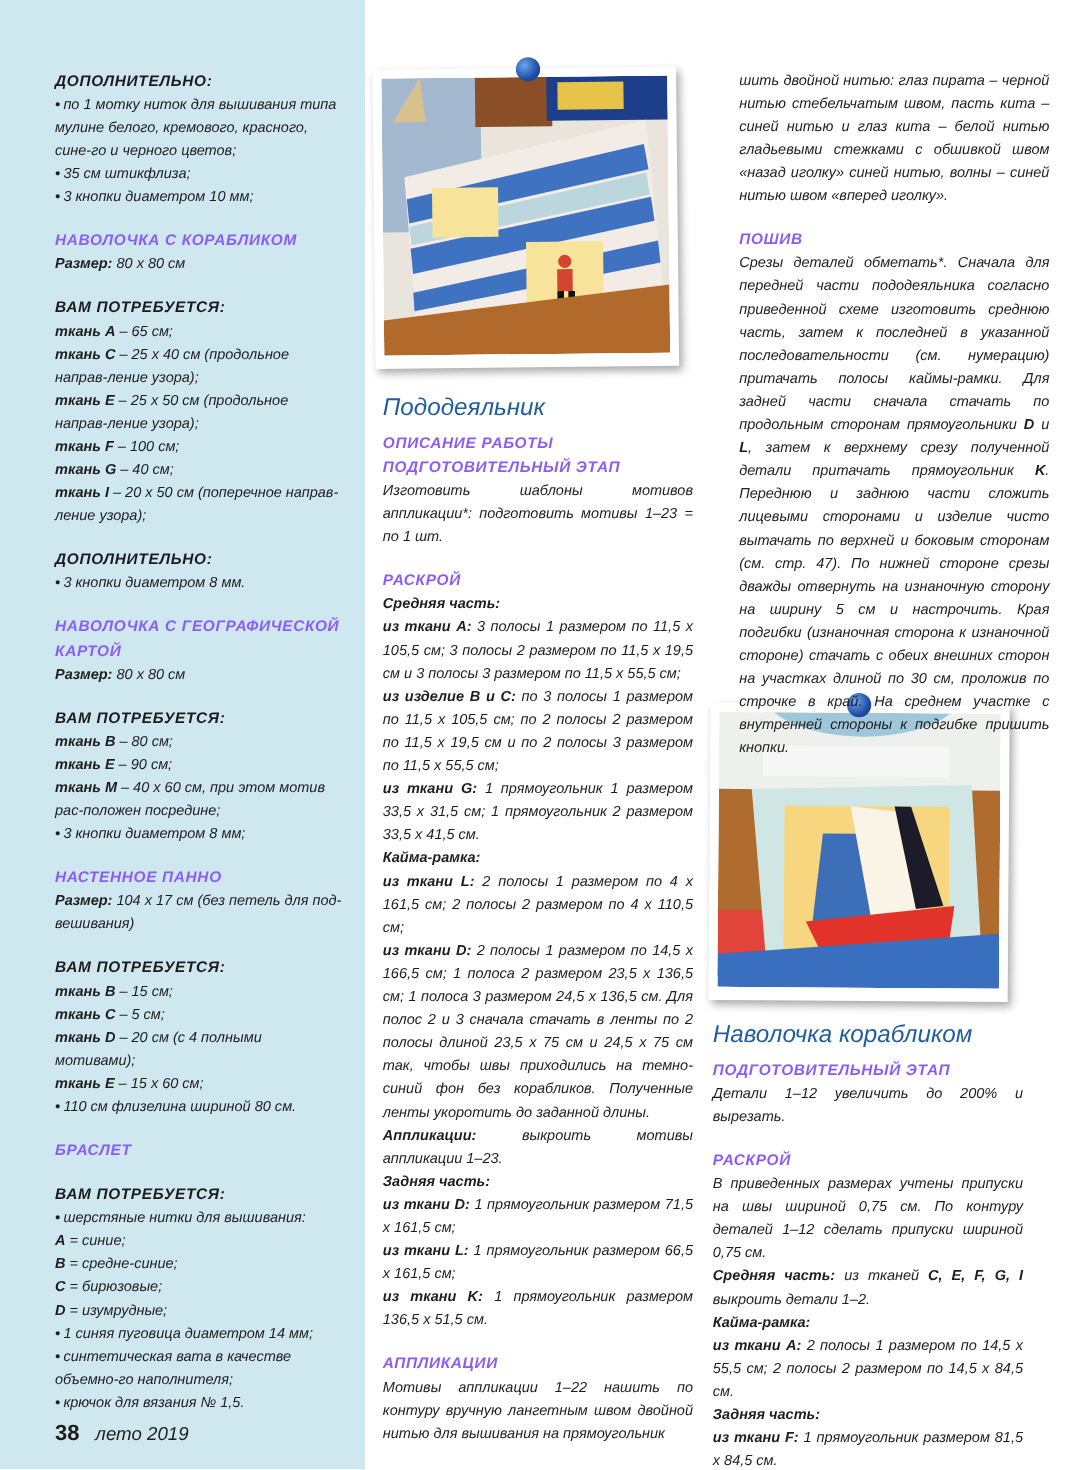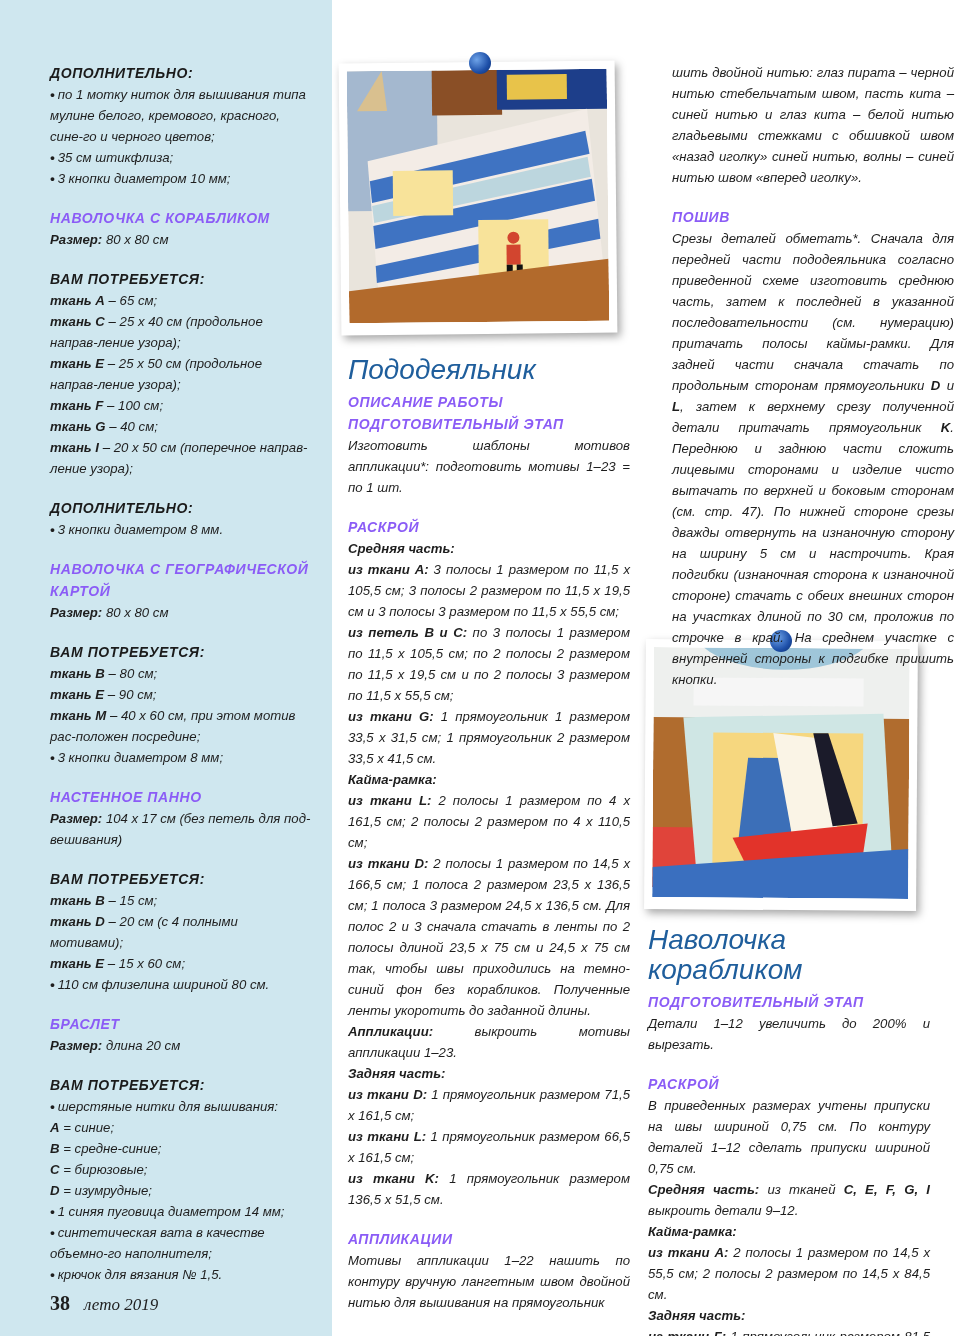--- a/index.html
+++ b/index.html
@@ -6,26 +6,26 @@
   body{width:970px;height:1336px;position:relative;background:#ffffff;overflow:hidden;
        font-family:"Liberation Sans","DejaVu Sans",sans-serif;color:#1e1e1e;}
   .sidebar{position:absolute;left:0;top:0;width:332px;height:1336px;background:#cfe7ef;}
   .col{position:absolute;font-size:13.2px;line-height:21px;font-style:italic;}
   .col-left{left:50px;top:62px;width:262px;}
   .col-mid{left:348px;top:355px;width:282px;text-align:justify;}
   .col-right{left:672px;top:62px;width:282px;text-align:justify;}
   .col-right2{left:648px;top:925px;width:282px;text-align:justify;}
   .h-black{font-weight:bold;font-size:14px;letter-spacing:0.6px;margin:0;line-height:22px;color:#1b1b1b;}
   .h-red{font-weight:bold;font-size:14px;letter-spacing:0.6px;margin:0;line-height:22px;color:#8b5cf6;}
-  .title{font-size:28px;color:#1f5e9c;margin:0 0 6px 0;line-height:30px;font-weight:normal;}
+  .title{font-size:22px;color:#1f5e9c;margin:0 0 6px 0;line-height:30px;font-weight:normal;}
   .gap{height:18px;}
   .line{margin:0;}
   .b{font-weight:bold;}
   .bullet::before{content:"\2022";margin-right:3px;font-weight:bold;}
-  .footer{position:absolute;left:50px;top:1292px;font-family:Liberation Serif, serif;text-align:right;}
+  .footer{position:absolute;left:50px;top:1292px;font-family:Liberation Sans, sans-serif;text-align:right;}
   .footer .num{font-size:20px;font-weight:bold;}
   .footer .season{font-size:17px;font-style:italic;margin-left:10px;}
   .photo{position:absolute;background:#fff;box-shadow:3px 4px 8px rgba(0,0,0,0.35);}
   .photo .img{position:absolute;left:8px;top:8px;right:8px;bottom:12px;overflow:hidden;}
   .pin{position:absolute;width:22px;height:22px;border-radius:50%;
        background:radial-gradient(circle at 35% 35%,#6ea3e8,#1d4fa8 60%,#0d2d6b);}
 </style>
 </head>
 <body>
 
@@ -58,26 +58,26 @@
     <p class="line"><span class="b">ткань B</span><span> – 80 см;</span></p>
     <p class="line"><span class="b">ткань E</span><span> – 90 см;</span></p>
     <p class="line"><span class="b">ткань M</span><span> – 40 х 60 см, при этом мотив рас-положен посредине;</span></p>
     <p class="line bullet"><span>3 кнопки диаметром 8 мм;</span></p>
     <div class="gap"></div>
     <h3 class="h-red">НАСТЕННОЕ ПАННО</h3>
     <p class="line"><span class="b">Размер:</span><span> 104 х 17 см (без петель для под-вешивания)</span></p>
     <div class="gap"></div>
     <h3 class="h-black">ВАМ ПОТРЕБУЕТСЯ:</h3>
     <p class="line"><span class="b">ткань B</span><span> – 15 см;</span></p>
+    <p class="line"><span class="b">ткань C</span><span> – 5 см;</span></p>
     <p class="line"><span class="b">ткань D</span><span> – 20 см (с 4 полными мотивами);</span></p>
     <p class="line"><span class="b">ткань E</span><span> – 15 х 60 см;</span></p>
     <p class="line bullet"><span>110 см флизелина шириной 80  см.</span></p>
     <div class="gap"></div>
     <h3 class="h-red">БРАСЛЕТ</h3>
-    <p class="line"><span class="b">Размер:</span><span> длина 20 см</span></p>
     <div class="gap"></div>
     <h3 class="h-black">ВАМ ПОТРЕБУЕТСЯ:</h3>
     <p class="line bullet"><span>шерстяные нитки для вышивания:</span></p>
     <p class="line"><span class="b">A</span><span> = синие;</span></p>
     <p class="line"><span class="b">B</span><span> = средне-синие;</span></p>
     <p class="line"><span class="b">C</span><span> = бирюзовые;</span></p>
     <p class="line"><span class="b">D</span><span> = изумрудные;</span></p>
     <p class="line bullet"><span>1 синяя пуговица диаметром 14  мм;</span></p>
     <p class="line bullet"><span>синтетическая вата в качестве объемно-го наполнителя;</span></p>
     <p class="line bullet"><span>крючок для вязания № 1,5.</span></p>
@@ -131,21 +131,21 @@
 
 <div class="col col-mid" id="mid-col">
     <h2 class="title">Пододеяльник</h2>
     <h3 class="h-red">ОПИСАНИЕ РАБОТЫ</h3>
     <h3 class="h-red">ПОДГОТОВИТЕЛЬНЫЙ ЭТАП</h3>
     <p class="line"><span>Изготовить шаблоны мотивов аппликации*: подготовить мотивы 1–23 = по 1 шт.</span></p>
     <div class="gap"></div>
     <h3 class="h-red">РАСКРОЙ</h3>
     <p class="line"><span class="b">Средняя часть:</span></p>
     <p class="line"><span class="b">из ткани A:</span><span> 3 полосы 1 размером по 11,5 х 105,5 см; 3 полосы 2 размером по 11,5 х 19,5 см и 3 полосы 3 размером по 11,5 х 55,5 см;</span></p>
-    <p class="line"><span class="b">из петель B и C:</span><span> по 3 полосы 1 размером по 11,5 х 105,5 см; по 2 полосы 2 размером по 11,5 х 19,5 см и по 2 полосы 3 размером по 11,5 х 55,5 см;</span></p>
+    <p class="line"><span class="b">из изделие B и C:</span><span> по 3 полосы 1 размером по 11,5 х 105,5 см; по 2 полосы 2 размером по 11,5 х 19,5 см и по 2 полосы 3 размером по 11,5 х 55,5 см;</span></p>
     <p class="line"><span class="b">из ткани G:</span><span> 1 прямоугольник 1 размером 33,5 х 31,5 см; 1 прямоугольник 2 размером 33,5 х 41,5 см.</span></p>
     <p class="line"><span class="b">Кайма-рамка:</span></p>
     <p class="line"><span class="b">из ткани L:</span><span> 2 полосы 1 размером по 4 х 161,5 см; 2 полосы 2 размером по 4 х 110,5 см;</span></p>
     <p class="line"><span class="b">из ткани D:</span><span> 2 полосы 1 размером по 14,5 х 166,5 см; 1 полоса 2 размером 23,5 х 136,5 см; 1 полоса 3 размером 24,5 х 136,5 см. Для полос 2 и 3 сначала стачать в ленты по 2 полосы длиной 23,5 х 75 см и 24,5 х 75 см так, чтобы швы приходились на темно-синий фон без корабликов. Полученные ленты укоротить до заданной длины.</span></p>
     <p class="line"><span class="b">Аппликации:</span><span> выкроить мотивы аппликации 1–23.</span></p>
     <p class="line"><span class="b">Задняя часть:</span></p>
     <p class="line"><span class="b">из ткани D:</span><span> 1 прямоугольник размером 71,5 х 161,5 см;</span></p>
     <p class="line"><span class="b">из ткани L:</span><span> 1 прямоугольник размером 66,5 х 161,5 см;</span></p>
     <p class="line"><span class="b">из ткани K:</span><span> 1 прямоугольник размером 136,5 х 51,5 см.</span></p>
     <div class="gap"></div>
@@ -158,21 +158,21 @@
     <h3 class="h-red">ПОШИВ</h3>
     <p class="line"><span>Срезы деталей обметать*. Сначала для передней части пододеяльника согласно приведенной схеме изготовить среднюю часть, затем к последней в указанной последовательности (см. нумерацию) притачать полосы каймы-рамки. Для задней части сначала стачать по продольным сторонам прямоугольники </span><span class="b">D</span><span> и </span><span class="b">L</span><span>, затем к верхнему срезу полученной детали притачать прямоугольник </span><span class="b">K</span><span>. Переднюю и заднюю части сложить лицевыми сторонами и изделие чисто вытачать по верхней и боковым сторонам (см. стр. 47). По нижней стороне срезы дважды отвернуть на изнаночную сторону на ширину 5 см и настрочить. Края подгибки (изнаночная сторона к изнаночной стороне) стачать с обеих внешних сторон на участках длиной по 30 см, проложив по строчке в край. На среднем участке с внутренней стороны к подгибке пришить кнопки.</span></p>
   </div>
 <div class="col col-right2" id="right2-col">
     <h2 class="title">Наволочка корабликом</h2>
     <h3 class="h-red">ПОДГОТОВИТЕЛЬНЫЙ ЭТАП</h3>
     <p class="line"><span>Детали 1–12 увеличить до 200% и вырезать.</span></p>
     <div class="gap"></div>
     <h3 class="h-red">РАСКРОЙ</h3>
     <p class="line"><span>В приведенных размерах учтены припуски на швы шириной 0,75 см. По контуру деталей 1–12 сделать припуски шириной 0,75 см.</span></p>
-    <p class="line"><span class="b">Средняя часть:</span><span> из тканей </span><span class="b">C, E, F, G, I</span><span> выкроить детали 9–12.</span></p>
+    <p class="line"><span class="b">Средняя часть:</span><span> из тканей </span><span class="b">C, E, F, G, I</span><span> выкроить детали 1–2.</span></p>
     <p class="line"><span class="b">Кайма-рамка:</span></p>
     <p class="line"><span class="b">из ткани A:</span><span> 2 полосы 1 размером по 14,5 х 55,5 см; 2 полосы 2 размером по 14,5 х 84,5 см.</span></p>
     <p class="line"><span class="b">Задняя часть:</span></p>
     <p class="line"><span class="b">из ткани F:</span><span> 1 прямоугольник размером 81,5 х 84,5 см.</span></p>
   </div>
 
 <div class="footer">
   <span class="num">38</span>
   <span class="season">лето 2019</span>
 </div>

